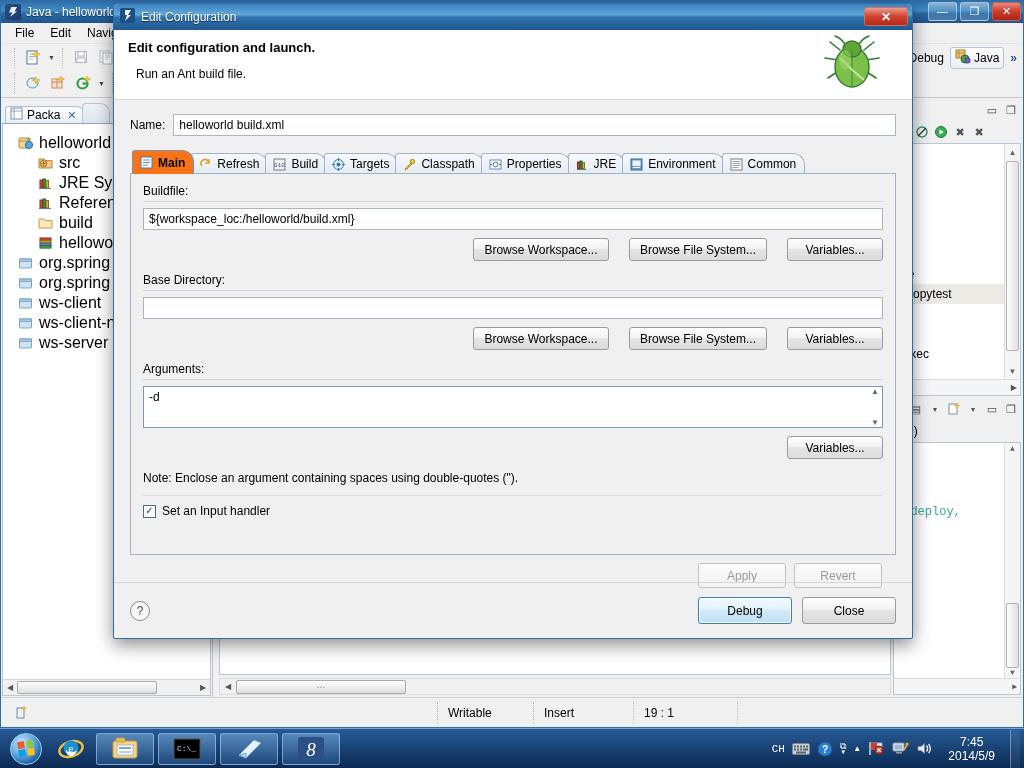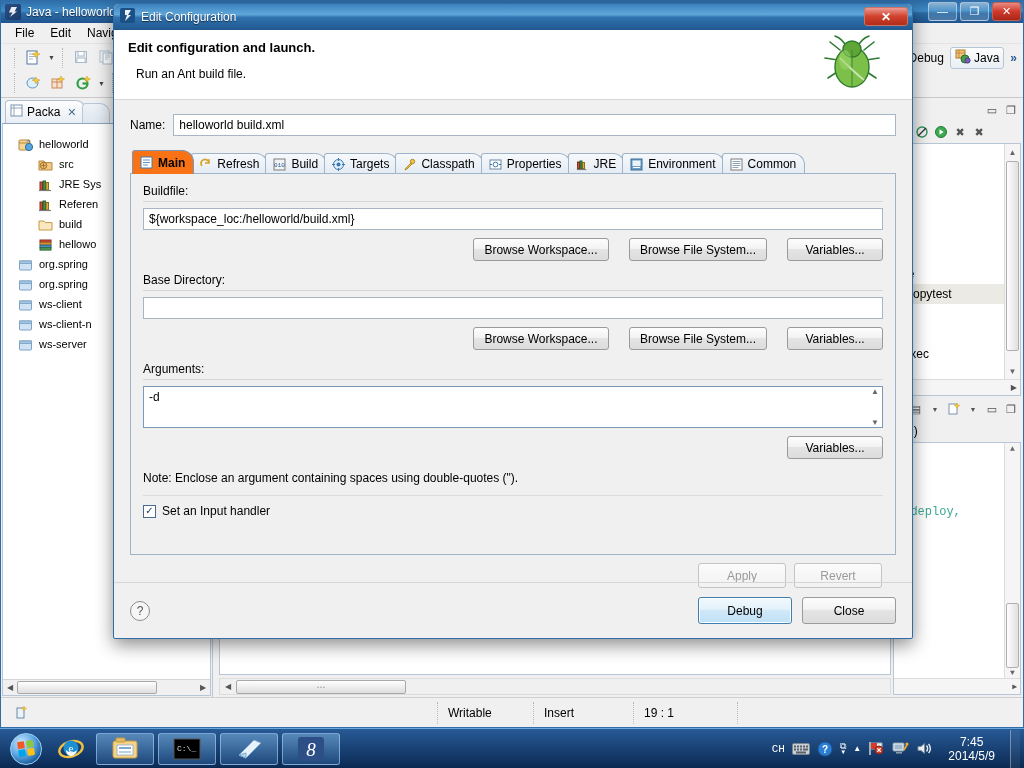--- a/index.html
+++ b/index.html
@@ -74,35 +74,35 @@
   
   #workbench { position:absolute; left:0; top:98px; right:0; bottom:30px; display:flex; }
 
   
   #pkg-explorer {
     width:212px; background:#f0f0f0; display:flex; flex-direction:column;
     border-right:1px solid #b8c7d8;
   }
   .view-tabrow { height:24px; display:flex; align-items:flex-end; padding-left:4px; position:relative;}
   .view-tab {
-    height:23px; padding:0 8px 0 4px;
+    height:17px; padding:0 8px 0 4px;
     background:linear-gradient(to bottom,#fdfdfd,#e8eef5);
     border:1px solid #b0c0d0; border-bottom:none;
     border-radius:4px 10px 0 0;
     display:flex; align-items:center; gap:4px; font-size:12px; color:#000;
   }
   .view-tab .closex { font-size:11px; color:#4a6c92; margin-left:3px;}
   .view-tab-inactive {
     height:20px;width:28px;margin-left:-4px;
     background:linear-gradient(to bottom,#eef2f7,#dde6ef);
     border:1px solid #b8c7d8; border-bottom:none; border-radius:4px 10px 0 0;
   }
   .view-body { flex:1; background:#ffffff; border:1px solid #b8c7d8; border-top-color:#8fa6bd; margin:0 1px 1px 1px; overflow:hidden; position:relative;}
   .tree { padding:10px 0 0 0; }
-  .tree-row { height:20px; display:flex; align-items:center; padding-left:14px; font-size:11px; color:#000; white-space:nowrap;}
+  .tree-row { height:20px; display:flex; padding-left:14px; font-size:16px; color:#000; white-space:nowrap;}
   .tree-row.lvl2 { padding-left:34px; }
   .tree-row .tico { width:18px;height:16px;display:inline-flex;align-items:center;justify-content:center;margin-right:4px;flex:0 0 auto;}
   .pkg-hscroll{
     position:absolute; left:0; right:0; bottom:0; height:16px; background:#f0f0f0; border-top:1px solid #d4d4d4;
     display:flex; align-items:center;
   }
   .pkg-hscroll .hthumb{ height:13px; background:linear-gradient(to bottom,#fefefe,#dfdfdf); border:1px solid #a9a9a9; border-radius:2px;}
 
   
   #editor-area { flex:1; display:flex; flex-direction:column; background:#f0f0f0; position:relative;}

